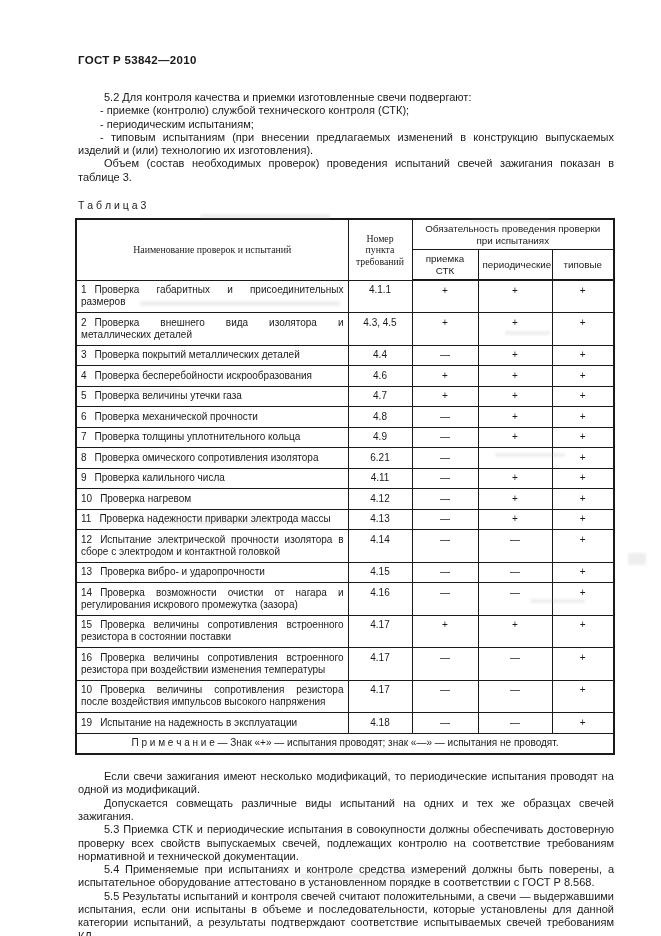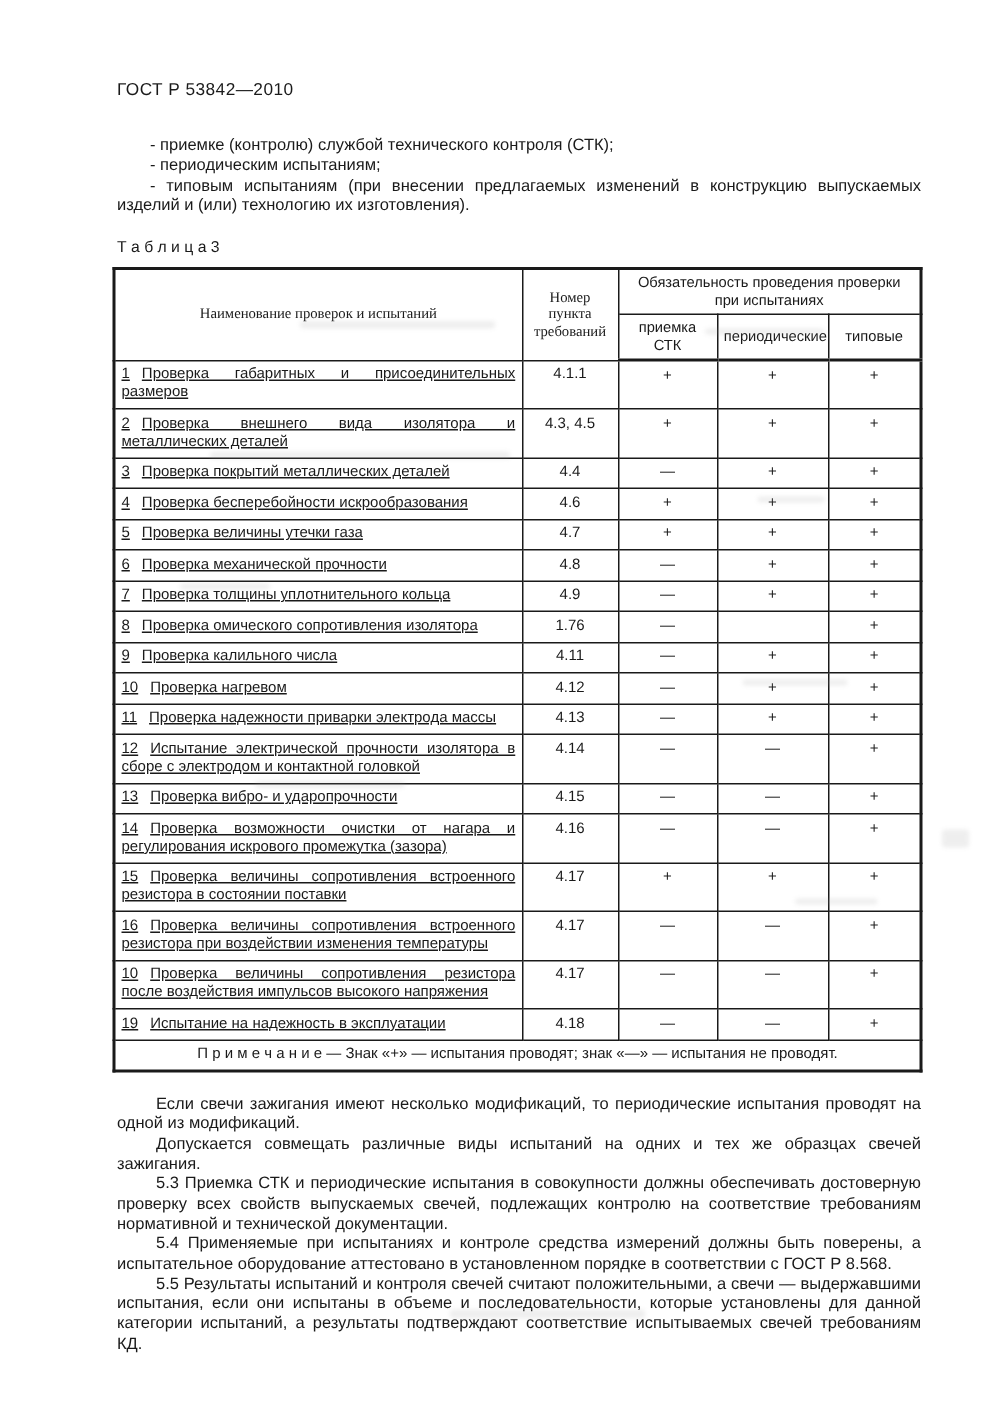--- a/index.html
+++ b/index.html
@@ -7,21 +7,21 @@
     position:relative;
     width:661px; height:936px;
     background:#ffffff;
     box-sizing:border-box;
     padding:54px 47px 0 78px;
     font-family:"Liberation Sans", sans-serif;
     color:#1a1a1a;
     overflow:hidden;
   }
   .doc-header {
-    font-weight:normal;
+    font-weight:bold;
     font-size:11.5px;
     letter-spacing:0.3px;
     margin:0 0 25px 0;
   }
   .para {
     margin:0;
     font-size:11px;
     line-height:13.3px;
     text-align:justify;
     text-indent:26px;
@@ -54,21 +54,20 @@
   table.tests td {
     font-size:10px;
     line-height:12px;
     vertical-align:top;
     padding:3.5px 4px 4px 4px;
   }
   td.c-name {
     text-align:justify;
     padding-left:5px;
     padding-right:5px;
-    text-decoration:underline;
   }
   td.c-center { text-align:center; }
   .rnum { margin-right:8px; }
   td.note-cell {
     text-align:center;
     font-size:9.8px;
     line-height:11.5px;
     padding:6px 4px 7px 4px;
   }
   .outro { margin-top:15px; }
@@ -82,23 +81,25 @@
   }
 </style>
 </head>
 <body>
 
 <div class="page">
 
   <div class="doc-header">ГОСТ Р 53842—2010</div>
 
   <div>
+    <p class="para">5.2  Для контроля качества и приемки изготовленные свечи подвергают:</p>
     <p class="para list">-  приемке (контролю) службой технического контроля (СТК);</p>
     <p class="para list">-  периодическим испытаниям;</p>
     <p class="para list">-  типовым испытаниям (при внесении предлагаемых изменений в конструкцию выпускаемых изделий и (или) технологию их изготовления).</p>
+    <p class="para">Объем (состав необходимых проверок) проведения испытаний свечей зажигания показан в таблице 3.</p>
   </div>
 
   <div class="table-label">Т а б л и ц а  3</div>
 
   <table class="tests">
     <colgroup>
       <col style="width:272px">
         <col style="width:64px">
         <col style="width:66px">
         <col style="width:74px">
@@ -161,21 +162,21 @@
   </tr>
         <tr>
     <td class="c-name"><span class="rnum">7</span><span>Проверка толщины уплотнительного кольца</span></td>
     <td class="c-center">4.9</td>
     <td class="c-center">—</td>
     <td class="c-center">+</td>
     <td class="c-center">+</td>
   </tr>
         <tr>
     <td class="c-name"><span class="rnum">8</span><span>Проверка омического сопротивления изолятора</span></td>
-    <td class="c-center">1.76</td>
+    <td class="c-center">6.21</td>
     <td class="c-center">—</td>
     <td class="c-center"></td>
     <td class="c-center">+</td>
   </tr>
         <tr>
     <td class="c-name"><span class="rnum">9</span><span>Проверка калильного числа</span></td>
     <td class="c-center">4.11</td>
     <td class="c-center">—</td>
     <td class="c-center">+</td>
     <td class="c-center">+</td>

